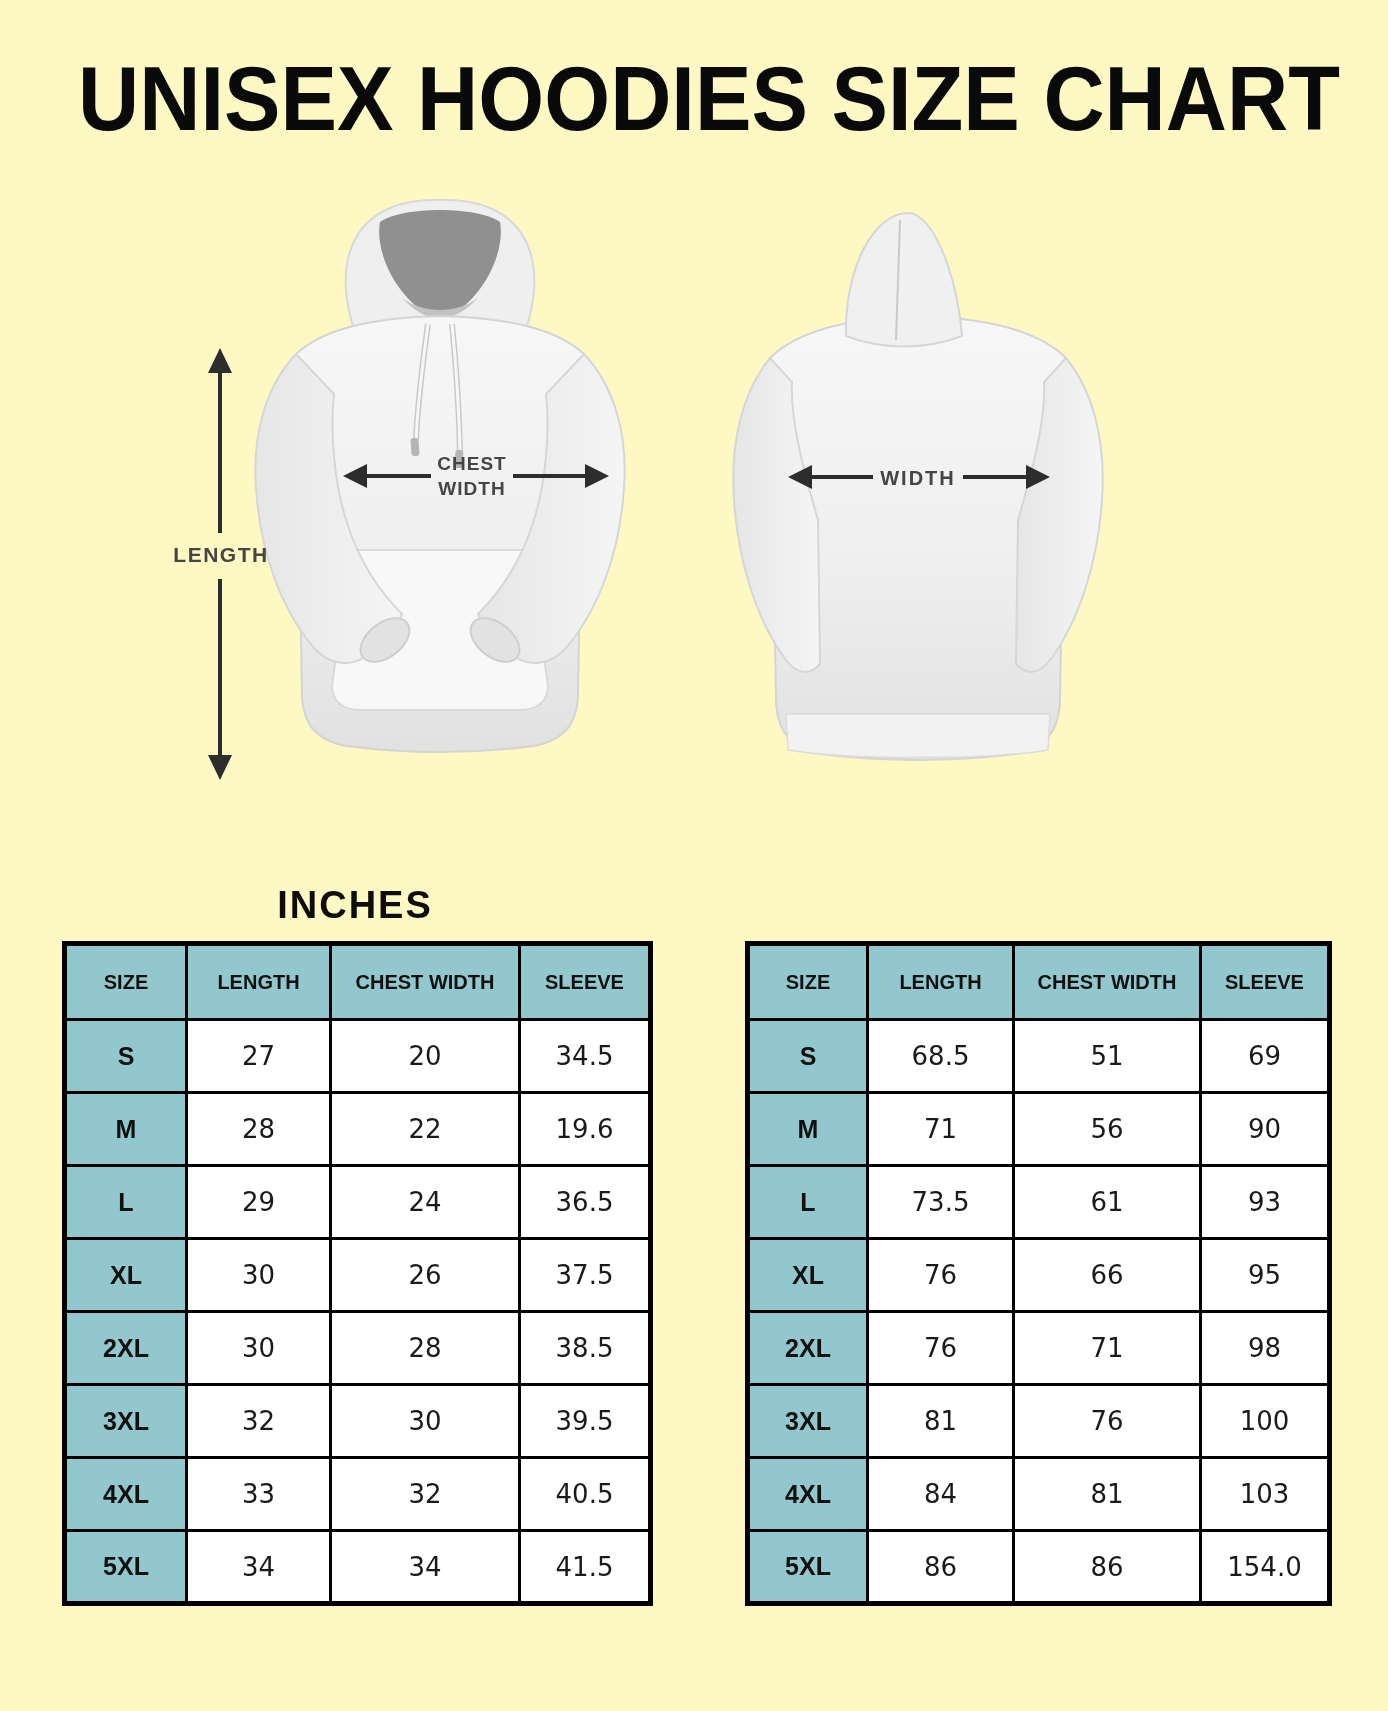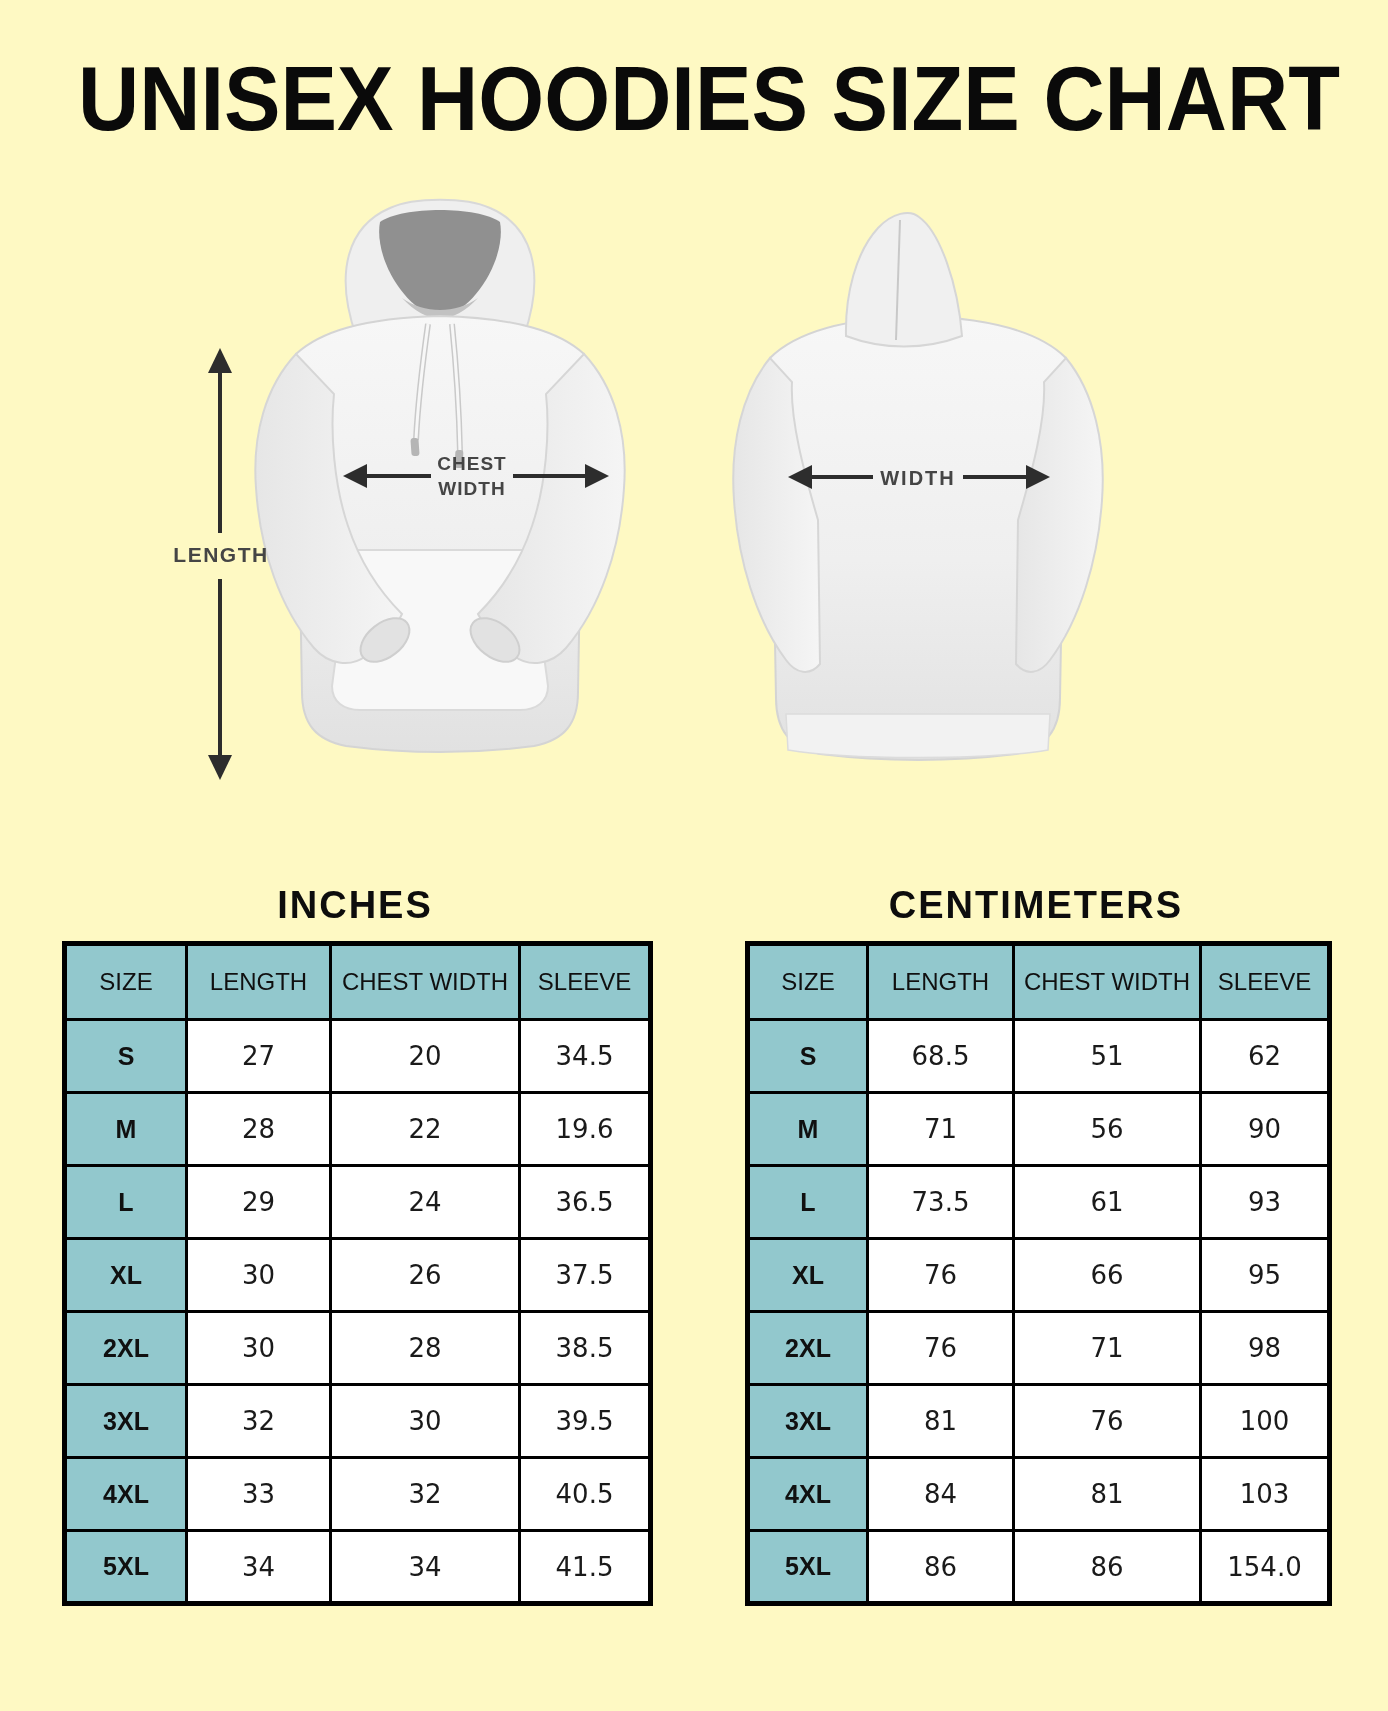--- a/index.html
+++ b/index.html
@@ -42,22 +42,22 @@
     text-align:center;
     vertical-align:middle;
     padding:0;
     white-space:nowrap;
     overflow:hidden;
   }
   .size-table thead tr{height:76px;}
   .size-table tbody tr{height:73px;}
   .size-table th{
     background:var(--teal);
-    font-size:24px;
-    font-weight:normal;
+    font-size:20px;
+    font-weight:bold;
     color:#101010;
   }
   .size-table td.size-col{
     background:var(--teal);
     font-size:25px;
     font-weight:bold;
     color:#101010;
     font-family:"Liberation Sans",sans-serif;
   }
   .size-table td.val{
@@ -213,21 +213,20 @@
         </tr>
         <tr>
           <td class="size-col">5XL</td>
           <td class="val">34</td>
           <td class="val">34</td>
           <td class="val">41.5</td>
         </tr>
       </tbody>
   </table>
 
-  <div class="table-heading" style="left:745px;width:582px;">CENTIMETERS</div>
 
   <table class="size-table" style="left:745px;width:582px;">
     <colgroup>
       <col style="width:120px">
         <col style="width:146px">
         <col style="width:187px">
         <col style="width:129px">
     </colgroup>
     <thead>
       <tr>
@@ -235,21 +234,21 @@
         <th>LENGTH</th>
         <th>CHEST WIDTH</th>
         <th>SLEEVE</th>
       </tr>
     </thead>
     <tbody id="cm-body">
         <tr>
           <td class="size-col">S</td>
           <td class="val">68.5</td>
           <td class="val">51</td>
-          <td class="val">62</td>
+          <td class="val">69</td>
         </tr>
         <tr>
           <td class="size-col">M</td>
           <td class="val">71</td>
           <td class="val">56</td>
           <td class="val">90</td>
         </tr>
         <tr>
           <td class="size-col">L</td>
           <td class="val">73.5</td>

